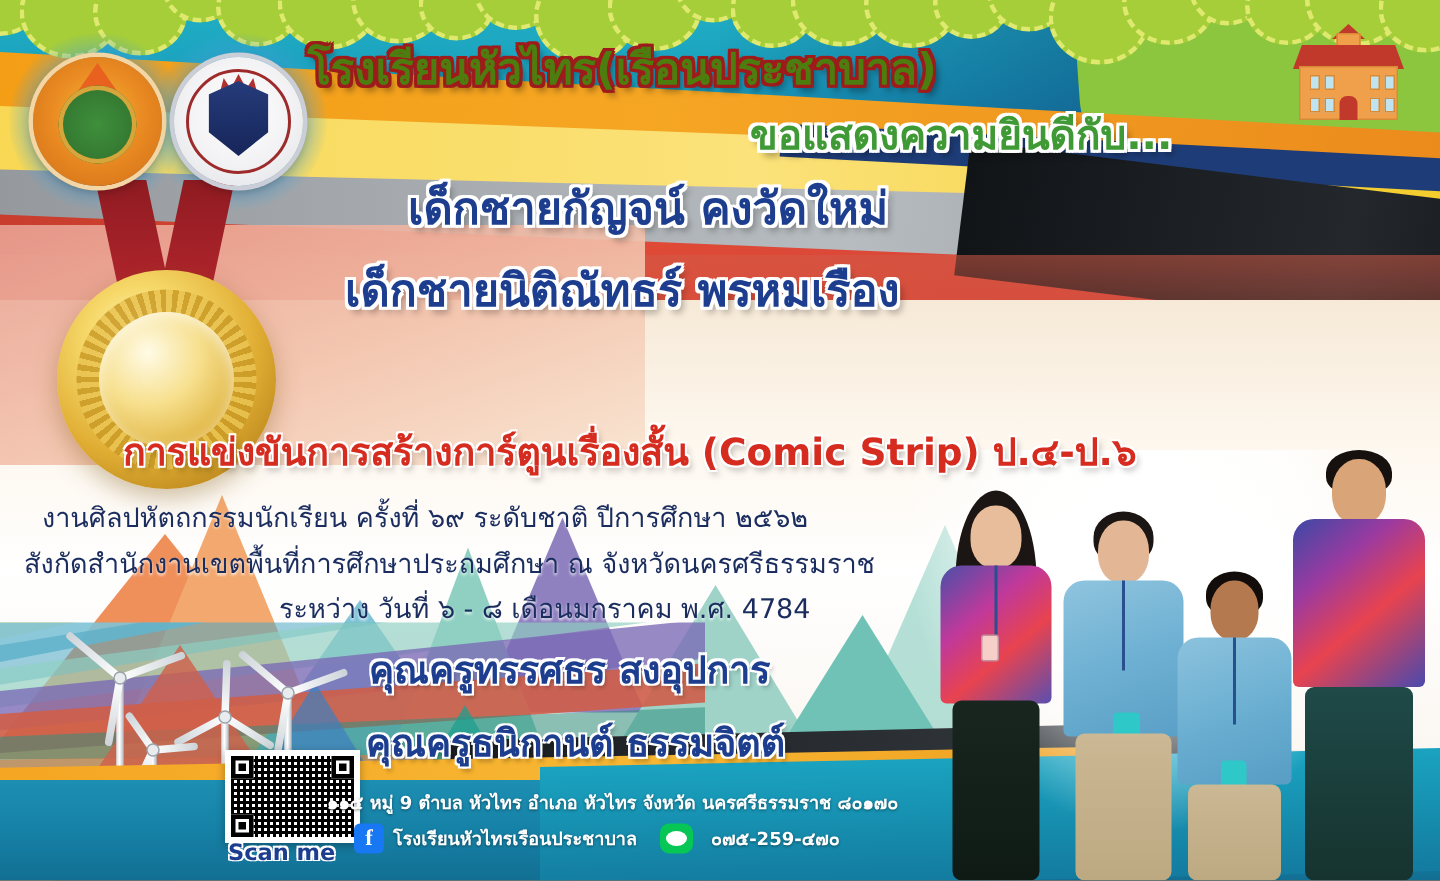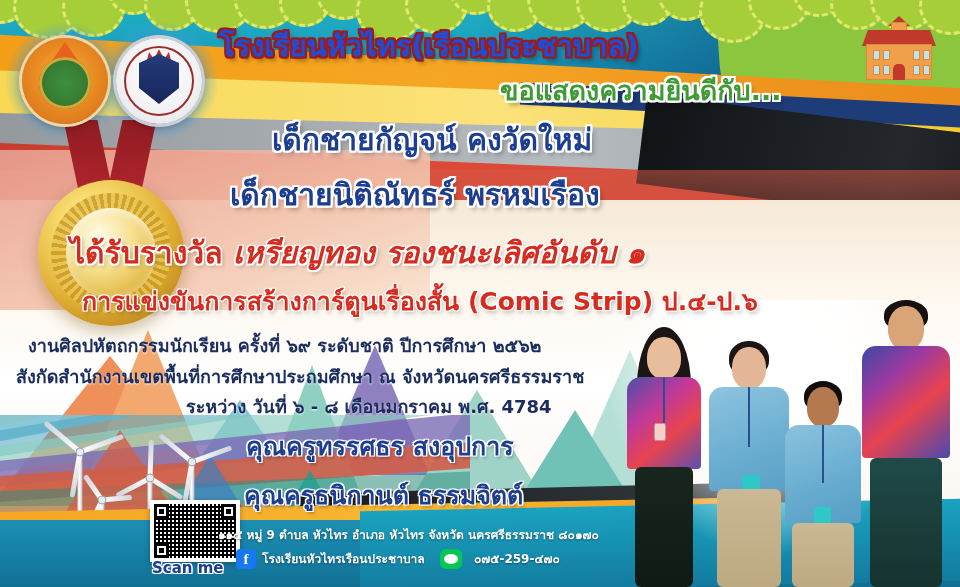--- a/index.html
+++ b/index.html
@@ -189,27 +189,26 @@
     background-color:#fff;
     background-size:4px 4px,4px 4px;
     position:relative;}
   .qr .fp{position:absolute;width:15px;height:15px;border:3px solid #000;background:#fff;}
   .qr .fp::after{content:"";position:absolute;inset:2px;background:#000;}
 
   
   .txt{position:absolute;white-space:nowrap;font-weight:bold;line-height:1;}
 
   .t-school{
-    left:205px;top:32px;font-size:29px;color:#1d4ed8;
+    left:205px;top:32px;font-size:29px;color:#4d7c0f;
     -webkit-text-stroke:0px;
     text-shadow:
       -2px -2px 0 #9e1b1b, 2px -2px 0 #9e1b1b, -2px 2px 0 #9e1b1b, 2px 2px 0 #9e1b1b,
       0 -2px 0 #9e1b1b, 0 2px 0 #9e1b1b, -2px 0 0 #9e1b1b, 2px 0 0 #9e1b1b,
       3px 4px 5px rgba(0,0,0,.45);
-    margin-left: 14px;
   }
   .t-congrats{
     left:500px;top:77px;font-size:27px;color:#3f9a35;
     text-shadow:
       -2px -2px 0 #ffffff, 2px -2px 0 #ffffff, -2px 2px 0 #ffffff, 2px 2px 0 #ffffff,
       0 -2px 0 #ffffff, 0 2px 0 #ffffff, -2px 0 0 #ffffff, 2px 0 0 #ffffff,
       3px 4px 5px rgba(0,0,0,.4);
   }
   .t-name{
     font-size:30px;color:#1d3e8f;
@@ -228,21 +227,21 @@
       2px 3px 4px rgba(0,0,0,.28);
   }
   .t-award .em{font-style:italic;}
   .t-event-title{
     left:82px;top:289px;font-size:25px;color:#d62b1f;
     text-shadow:
       -1.2px -1.2px 0 #fff,1.2px -1.2px 0 #fff,-1.2px 1.2px 0 #fff,1.2px 1.2px 0 #fff,
       2px 3px 4px rgba(0,0,0,.25);
   }
 
-  .t-detail{font-size:18px;color:#1b2d5e;font-weight:bold;text-shadow:0 1px 2px rgba(255,255,255,.9);}
+  .t-detail{font-size:18px;color:#1b2d5e;font-weight:normal;text-shadow:0 1px 2px rgba(255,255,255,.9);}
   .d1{left:28px;top:337px;}
   .d2{left:16px;top:368px;}
   .d3{left:186px;top:398px;}
 
   .t-coach{
     left:26px;top:434px;font-size:25px;color:#d62b1f;
     text-shadow:-1.2px -1.2px 0 #fff,1.2px -1.2px 0 #fff,-1.2px 1.2px 0 #fff,1.2px 1.2px 0 #fff,2px 3px 3px rgba(0,0,0,.25);
   }
   .t-teacher{
     font-size:25px;color:#1d3e8f;font-weight:bold;
@@ -468,21 +467,20 @@
     </div>
   </div>
   <div class="txt t-scan">Scan me</div>
 
   <div class="txt t-school">โรงเรียนหัวไทร(เรือนประชาบาล)</div>
   <div class="txt t-name t-name1">เด็กชายกัญจน์    คงวัดใหม่</div>
 
   <div class="txt t-congrats">ขอแสดงความยินดีกับ...</div>
   <div class="txt t-name t-name2">เด็กชายนิติณัทธร์    พรหมเรือง</div>
 
-  <div class="txt t-award"><span>ได้รับรางวัล </span><span class="em">เหรียญทอง รองชนะเลิศอันดับ ๑</span></div>
 
   <div class="txt t-event-title">การแข่งขันการสร้างการ์ตูนเรื่องสั้น (Comic Strip) ป.๔-ป.๖</div>
 
   <div class="txt t-detail d1">งานศิลปหัตถกรรมนักเรียน ครั้งที่ ๖๙  ระดับชาติ ปีการศึกษา ๒๕๖๒</div>
   <div class="txt t-detail d2">สังกัดสำนักงานเขตพื้นที่การศึกษาประถมศึกษา ณ จังหวัดนครศรีธรรมราช</div>
   <div class="txt t-detail d3">ระหว่าง วันที่ ๖ - ๘ เดือนมกราคม พ.ศ. 4784</div>
 
   <div class="txt t-teacher tc1">คุณครูทรรศธร    สงอุปการ</div>
   <div class="txt t-teacher tc2">คุณครูธนิกานต์    ธรรมจิตต์</div>
 

